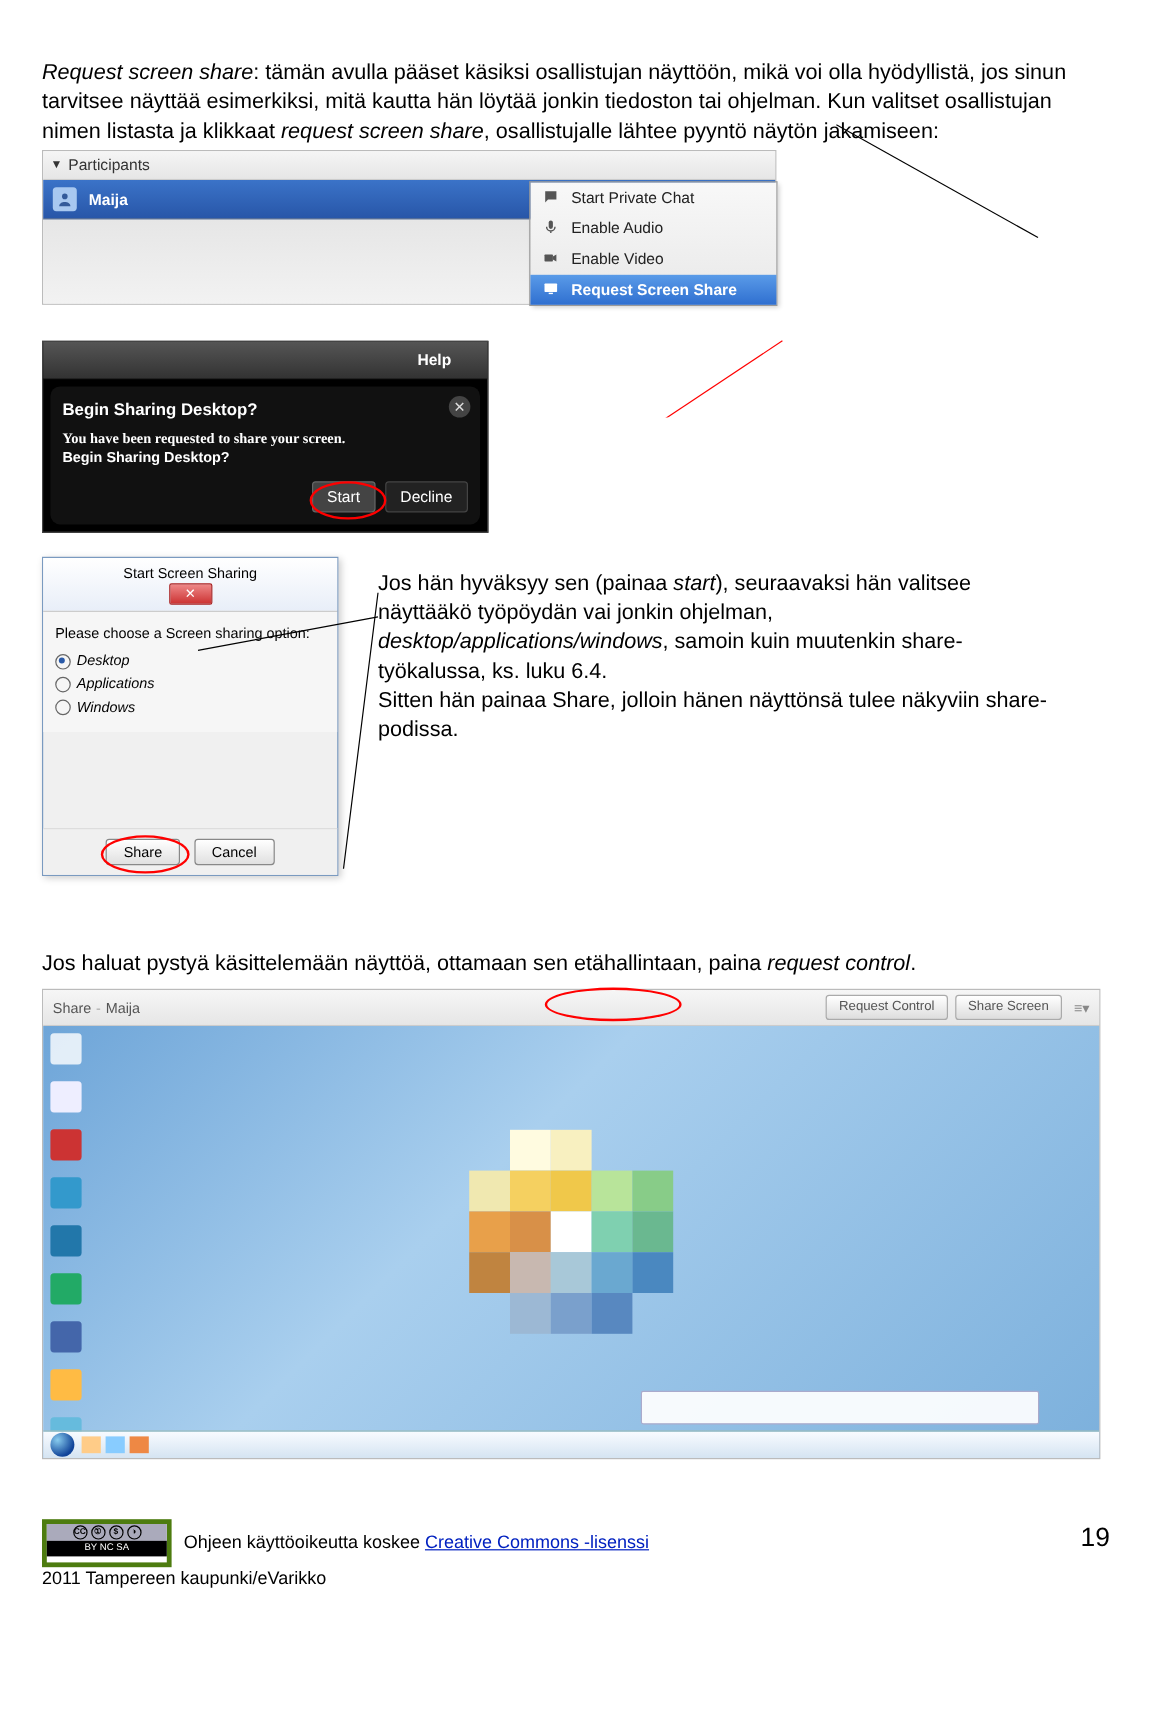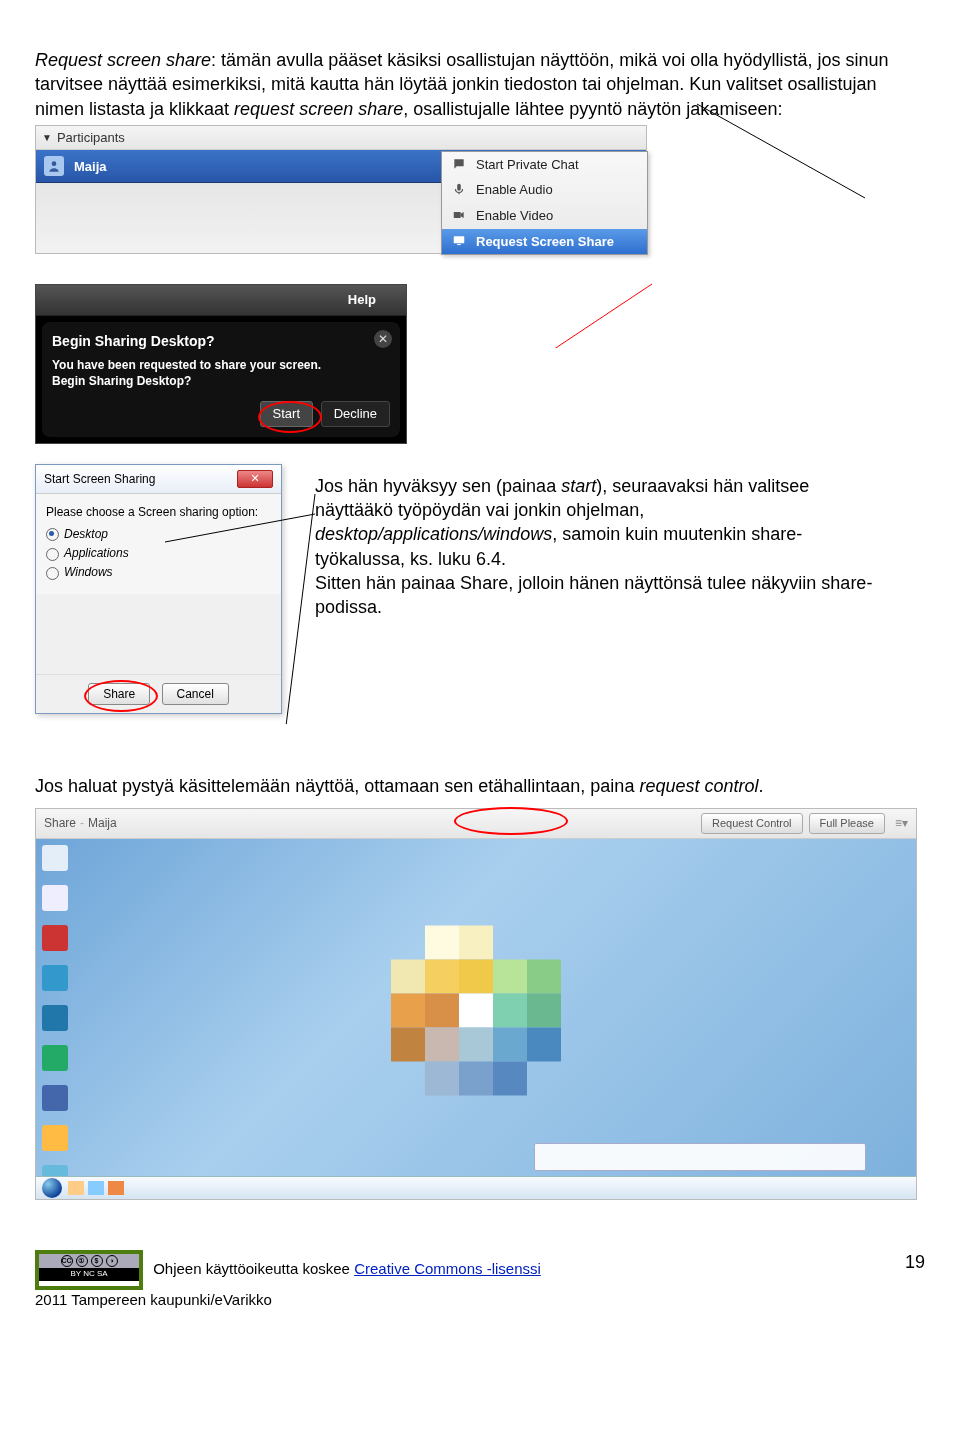--- a/index.html
+++ b/index.html
@@ -129,21 +129,21 @@
     margin-top: 20px;
     font-size: 12px;
     background:#f0f0f0;
     box-shadow: 2px 2px 6px rgba(0,0,0,0.2);
     position:relative;
   }
   .win-title {
     background: linear-gradient(#fff,#e8eef8);
     border-bottom:1px solid #ccc;
     padding: 5px 8px;
-    display:flex;justify-content:space-between;align-items:center;
+    display:flex;justify-content:space-between;align-items:center;flex-direction:column;
   }
   .win-close {
     width:34px;height:16px;
     background: linear-gradient(#e88,#c33);
     border:1px solid #a22;
     border-radius:2px;
     color:#fff;font-size:11px;
     display:flex;align-items:center;justify-content:center;
   }
   .win-body { padding: 10px; background:#f6f6f6; }
@@ -274,21 +274,21 @@
     background:#fff;
     vertical-align:middle;
     margin-right:6px;
     font-size:10px;
     position:relative;
   }
   .cc-top{background:#aab;height:14px;display:flex;align-items:center;justify-content:center;gap:3px;}
   .cc-c{width:10px;height:10px;border:1px solid #000;border-radius:50%;display:flex;align-items:center;justify-content:center;font-size:7px;font-weight:bold;}
   .cc-bot{background:#000;color:#fff;text-align:center;font-size:8px;padding:1px 0;}
   .link{color:#0020c0;text-decoration:underline;}
-  .pagenum{float:right;font-size:18px;}
+  .pagenum{float:right;font-size:22px;}
   
   
   .top-annot-wrap{position:relative;}
 </style>
 </head>
 <body>
 
 <div class="top-annot-wrap">
 <p class="para">
   <span class="italic">Request screen share</span><span>: tämän avulla pääset käsiksi osallistujan näyttöön, mikä voi olla hyödyllistä, jos sinun tarvitsee näyttää esimerkiksi, mitä kautta hän löytää jonkin tiedoston tai ohjelman. Kun valitset osallistujan nimen listasta ja klikkaat </span><span class="italic">request screen share</span><span>, osallistujalle lähtee pyyntö näytön jakamiseen:</span>
@@ -353,21 +353,21 @@
   <line x1="662" y1="56" x2="830" y2="150" stroke="#000" stroke-width="1"></line>
   <line x1="617" y1="236" x2="250" y2="480" stroke="#f00" stroke-width="1"></line>
 </svg>
 </div>
 
 <div class="dark-panel">
   <div class="dark-top"><span>Help</span></div>
   <div class="dark-body">
     <div class="dark-close">✕</div>
     <div class="dark-title">Begin Sharing Desktop?</div>
-    <div style="font-weight:bold;font-size:12px;">You have been requested to share your screen.</div>
+    <div style="font-weight:bold;font-size:12px;font-family:Liberation Serif, serif;">You have been requested to share your screen.</div>
     <div style="font-weight:bold;font-size:12px;">Begin Sharing Desktop?</div>
     <div class="dark-buttons">
       <span class="dark-btn">Start</span>
       <span class="dark-btn" style="background:#222;border-color:#444;">Decline</span>
     </div>
     <div class="red-oval-start"></div>
   </div>
 </div>
 
 <div class="rel-wrap">
@@ -404,21 +404,21 @@
   <span>Jos haluat pystyä käsittelemään näyttöä, ottamaan sen etähallintaan, paina </span><span class="italic">request control</span><span>.</span>
 </p>
 
 <div class="share-wrap">
   <div class="share-bar">
     <span style="color:#555;">Share</span>
     <span style="margin:0 4px;color:#aaa;">-</span>
     <span style="color:#555;">Maija</span>
     <span class="spacer"></span>
     <span class="sb-btn">Request Control</span>
-    <span class="sb-btn">Full Please</span>
+    <span class="sb-btn">Share Screen</span>
     <span class="sb-close">≡▾</span>
     <div class="red-oval-rc"></div>
   </div>
   <div class="desktop">
     <div class="dicons">
       <div class="dico bin"></div>
       <div class="dico" style="background:#eef;"></div>
       <div class="dico pdf"></div>
       <div class="dico ie"></div>
       <div class="dico wd"></div>

